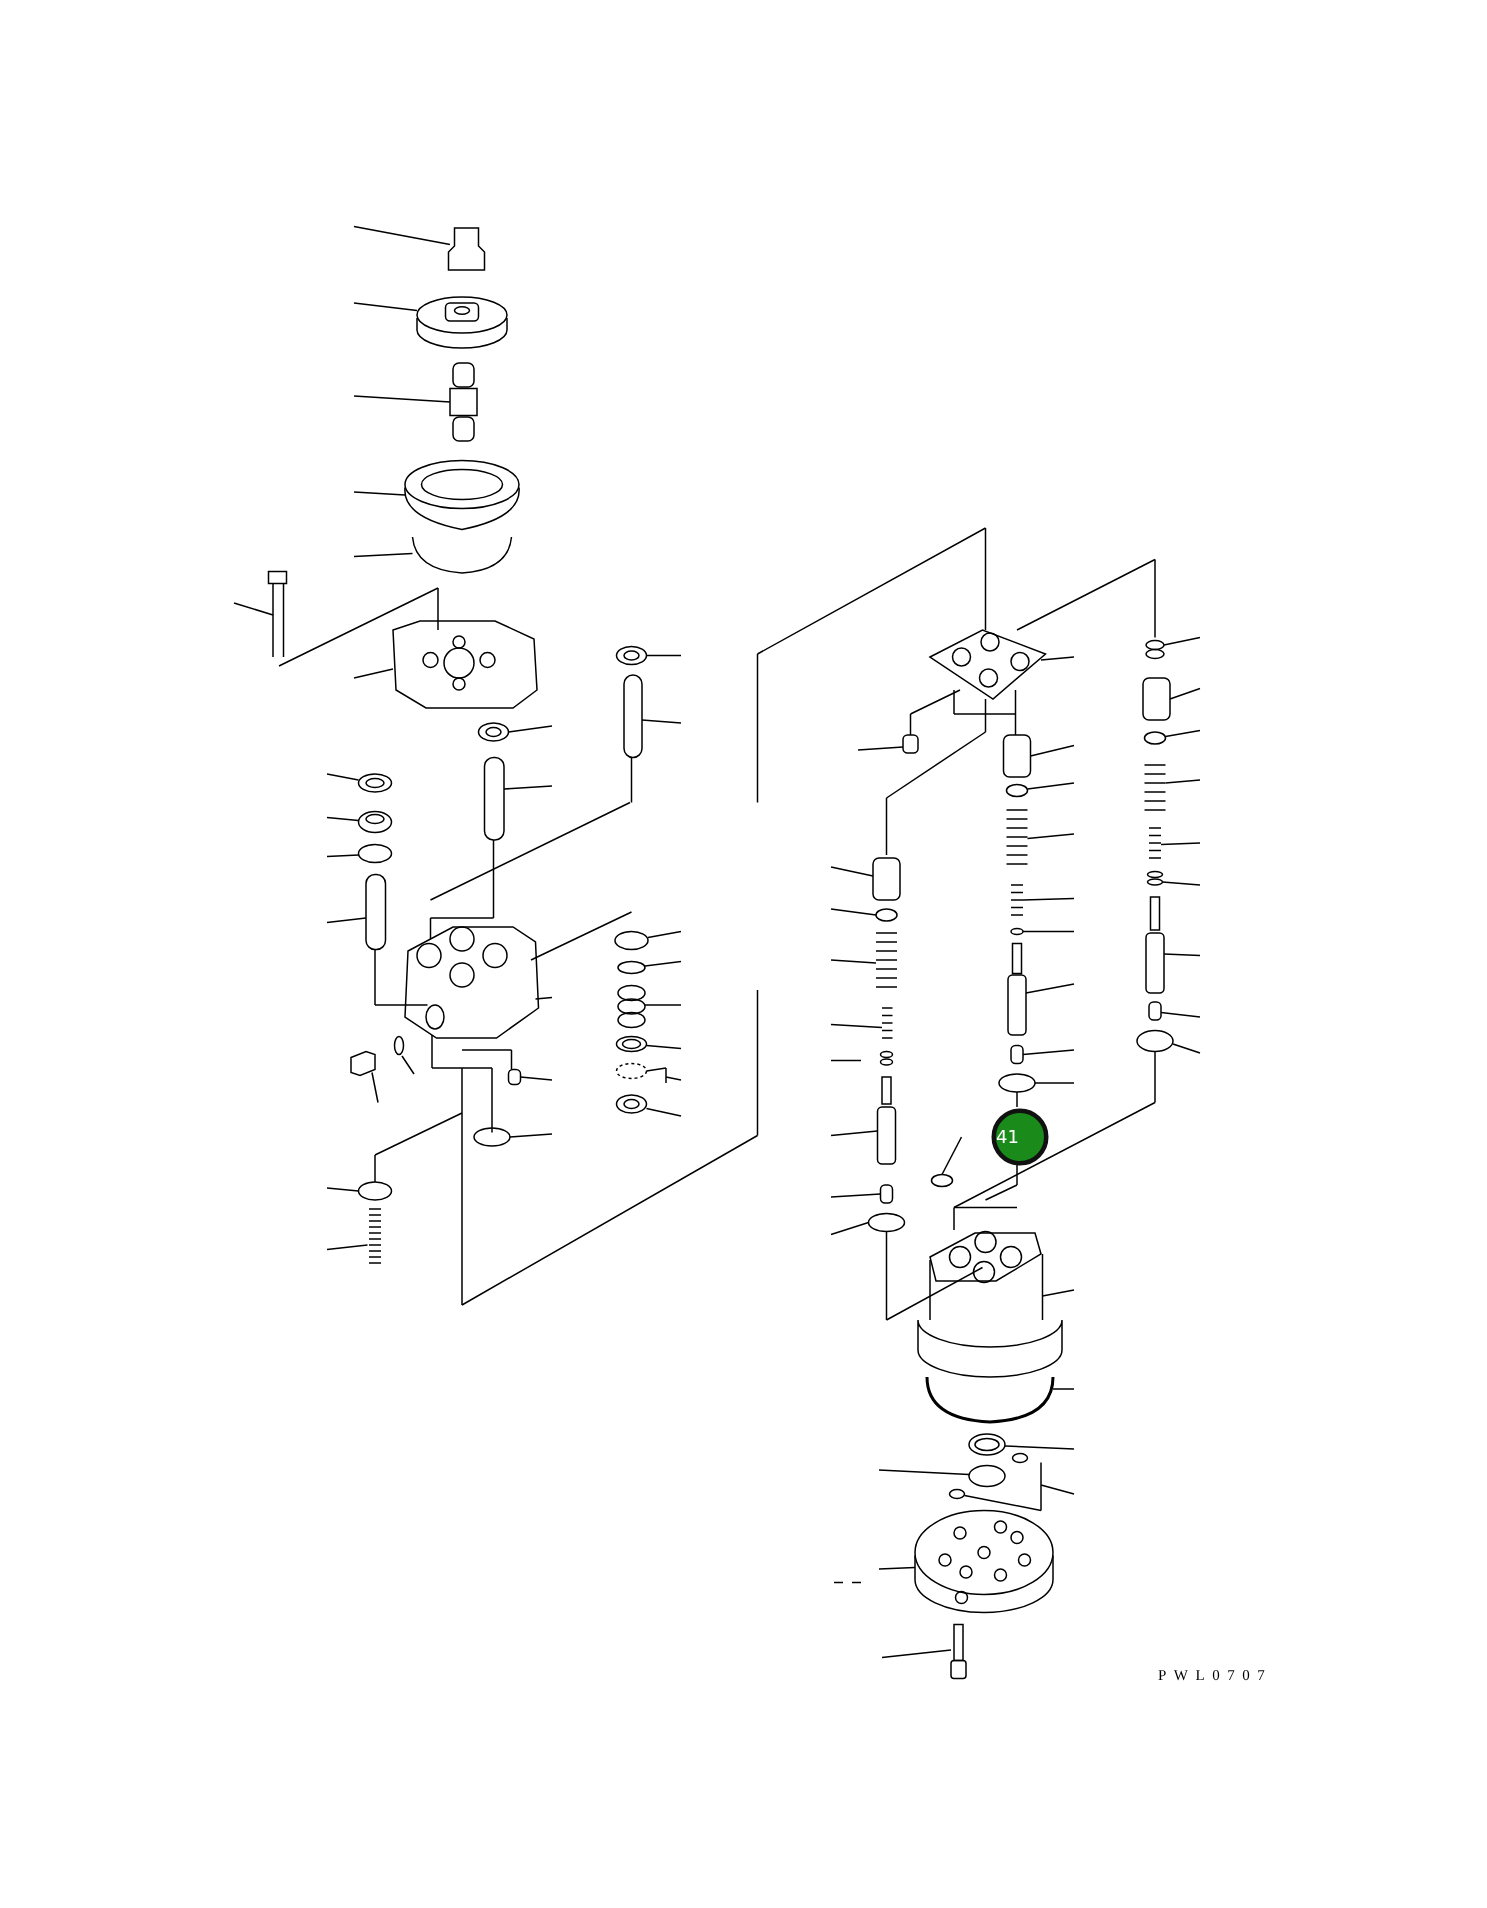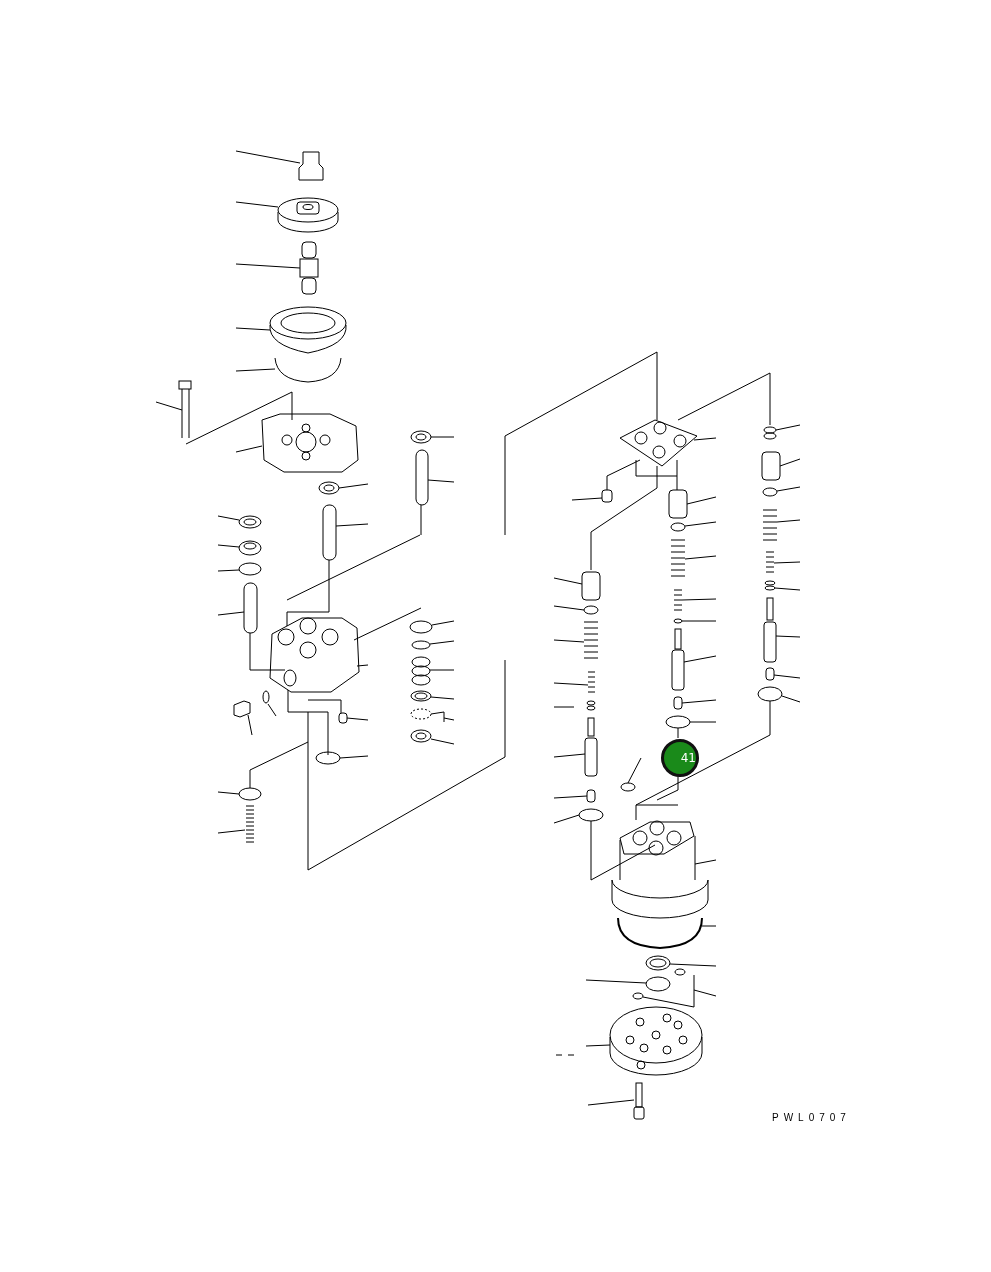--- a/index.html
+++ b/index.html
@@ -1,20 +1,20 @@
 <!DOCTYPE html>
 <html><head>
 <meta charset="utf-8">
 <style>
   html, body { margin:0; padding:0; background:#ffffff; }
   body { width:991px; height:1272px; position:relative; overflow:hidden; font-family:"DejaVu Sans Mono", monospace; }
   #diagram { position:absolute; left:0; top:0; width:991px; height:1272px; }
   #diagram svg { width:991px; height:1272px; display:block; }
-  .drawing-code { position:absolute; left:772px; top:1112px; font-size:10px; letter-spacing:5px; color:#000; font-family:Liberation Sans, sans-serif; }
-  .callout { position:absolute; width:38px; height:38px; border-radius:50%; background:#1a8a1a; border:3px solid #111; box-sizing:border-box; color:#fff; font-size:12px; font-family:"DejaVu Sans", sans-serif; display:flex; align-items:center; justify-content:flex-end; cursor:pointer; }
+  .drawing-code { position:absolute; left:772px; top:1112px; font-size:10px; letter-spacing:5px; color:#000; font-family:Liberation Serif, serif; }
+  .callout { position:absolute; width:38px; height:38px; border-radius:50%; background:#1a8a1a; border:3px solid #111; box-sizing:border-box; color:#fff; font-size:12px; font-family:"DejaVu Sans", sans-serif; display:flex; align-items:center; justify-content:flex-start; cursor:pointer; }
 </style>
 </head>
 <body>
 
 <div id="diagram">
 <svg viewBox="0 0 991 1272" xmlns="http://www.w3.org/2000/svg" fill="none" stroke="#000" stroke-width="1">
 
   <g>
 
     <path d="M303 152 h16 v12 l4 4 v12 h-24 v-12 l4 -4 z"></path>

